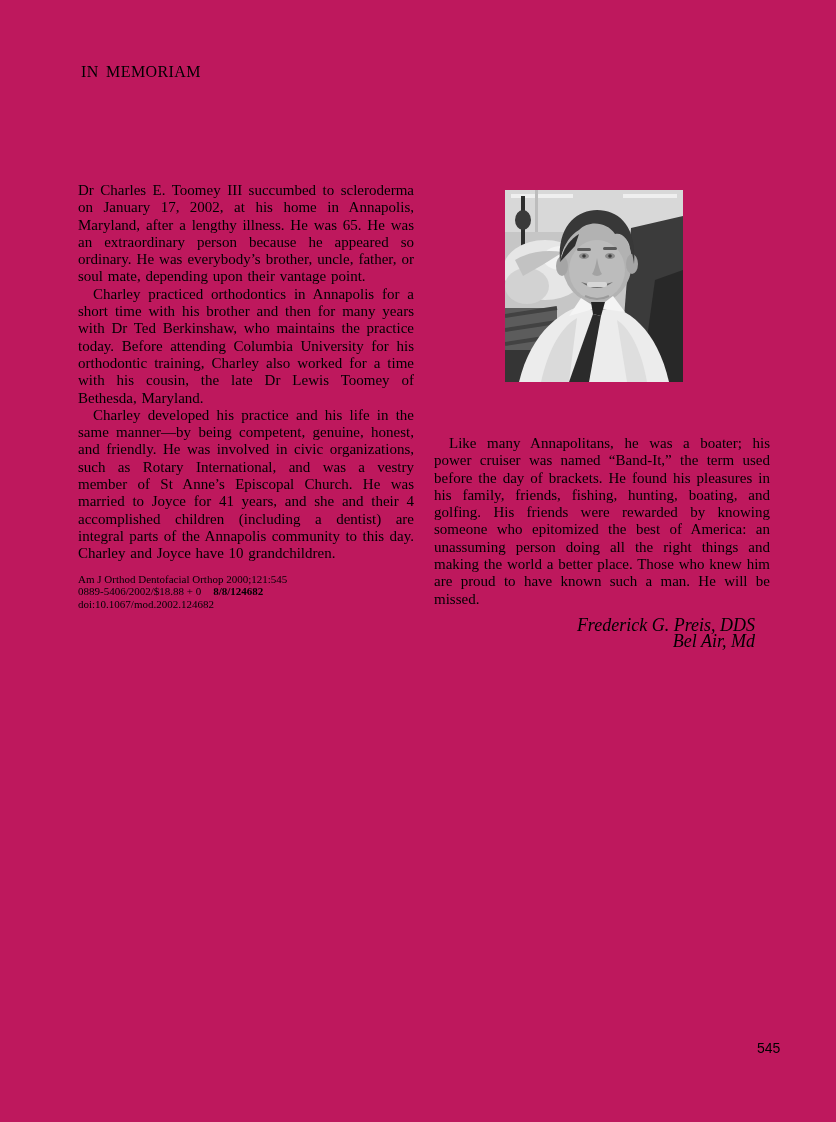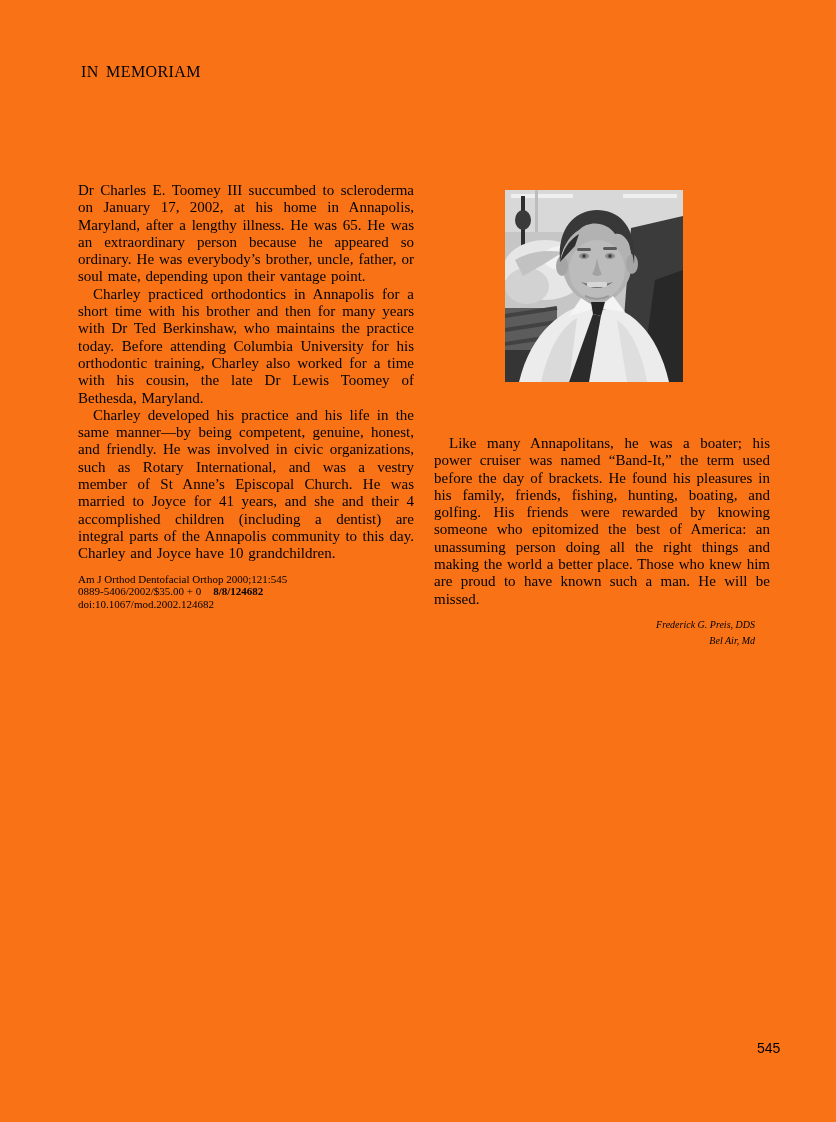--- a/index.html
+++ b/index.html
@@ -4,21 +4,21 @@
 <style>
   html, body {
     margin: 0;
     padding: 0;
     background: #ffffff;
   }
   .page {
     position: relative;
     width: 836px;
     height: 1122px;
-    background: #f97316;
+    background: #be185d;
     color: #000000;
     font-family: "Liberation Serif", serif;
     overflow: hidden;
   }
   .kicker {
     position: absolute;
     left: 81px;
     top: 63px;
     font-size: 16px;
     letter-spacing: 0.4px;
@@ -68,21 +68,21 @@
     margin: 8px auto 0 71px;
     line-height: 0;
   }
   .photo svg { display: block; }
   p.body.right-para { margin-top: 53px; }
   .signature {
     margin-top: 9px;
     padding-right: 15px;
     text-align: right;
     font-style: italic;
-    font-size: 10px;
+    font-size: 18px;
     line-height: 16px;
   }
   .page-number {
     position: absolute;
     left: 757px;
     top: 1040px;
     font-family: "Liberation Sans", sans-serif;
     font-weight: normal;
     font-size: 14px;
   }
@@ -97,21 +97,21 @@
 
   <div class="columns">
 
     <div class="col-left">
       <p class="body">Dr Charles E. Toomey III succumbed to scleroderma on January 17, 2002, at his home in Annapolis, Maryland, after a lengthy illness. He was 65. He was an extraordinary person because he appeared so ordinary. He was everybody’s brother, uncle, father, or soul mate, depending upon their vantage point.</p>
       <p class="body indent">Charley practiced orthodontics in Annapolis for a short time with his brother and then for many years with Dr Ted Berkinshaw, who maintains the practice today. Before attending Columbia University for his orthodontic training, Charley also worked for a time with his cousin, the late Dr Lewis Toomey of Bethesda, Maryland.</p>
       <p class="body indent">Charley developed his practice and his life in the same manner—by being competent, genuine, honest, and friendly. He was involved in civic organizations, such as Rotary International, and was a vestry member of St Anne’s Episcopal Church. He was married to Joyce for 41 years, and she and their 4 accomplished children (including a dentist) are integral parts of the Annapolis community to this day. Charley and Joyce have 10 grandchildren.</p>
 
       <div class="citation">
         <div>Am J Orthod Dentofacial Orthop 2000;121:545</div>
-        <div><span>0889-5406/2002/$35.00 + 0</span><span class="bold">8/8/124682</span></div>
+        <div><span>0889-5406/2002/$18.88 + 0</span><span class="bold">8/8/124682</span></div>
         <div>doi:10.1067/mod.2002.124682</div>
       </div>
     </div>
 
     <div class="col-right">
 
       <div class="photo">
         <svg width="178" height="192" viewBox="0 0 178 192" xmlns="http://www.w3.org/2000/svg">
 
           <rect width="178" height="192" fill="#c6c6c6"></rect>

